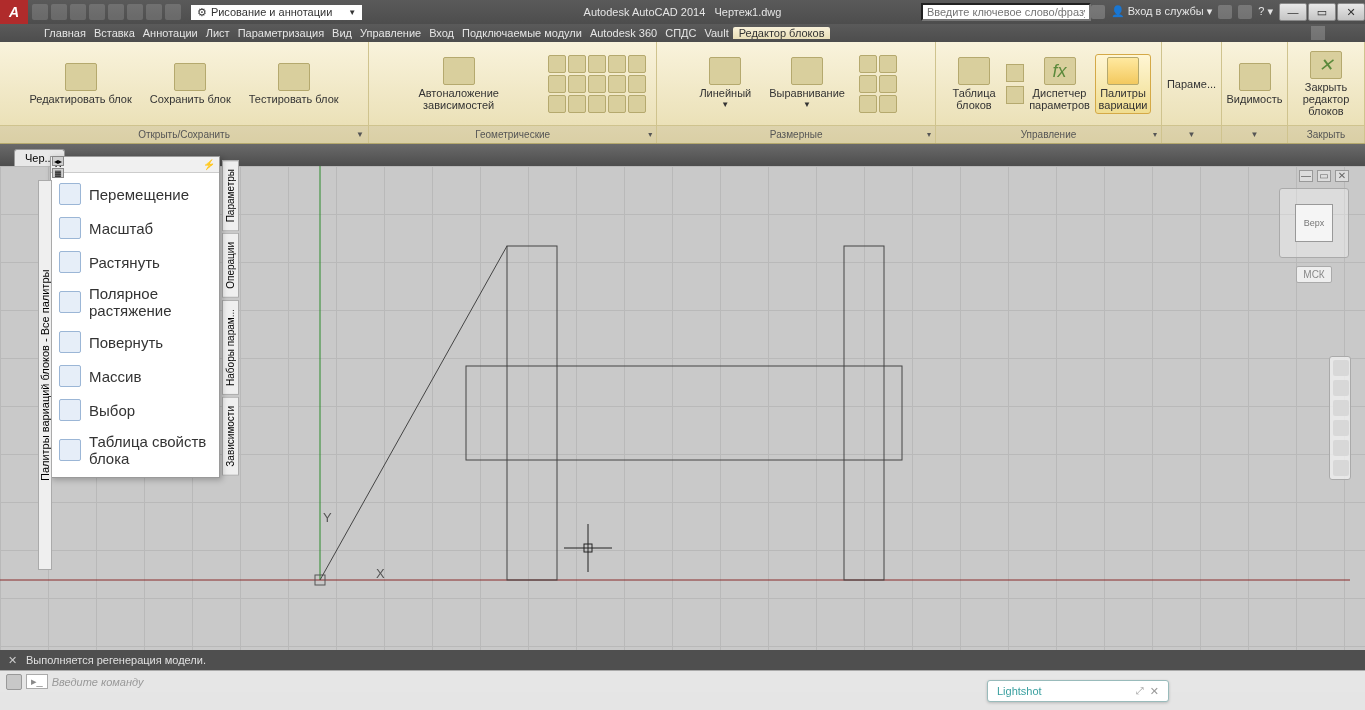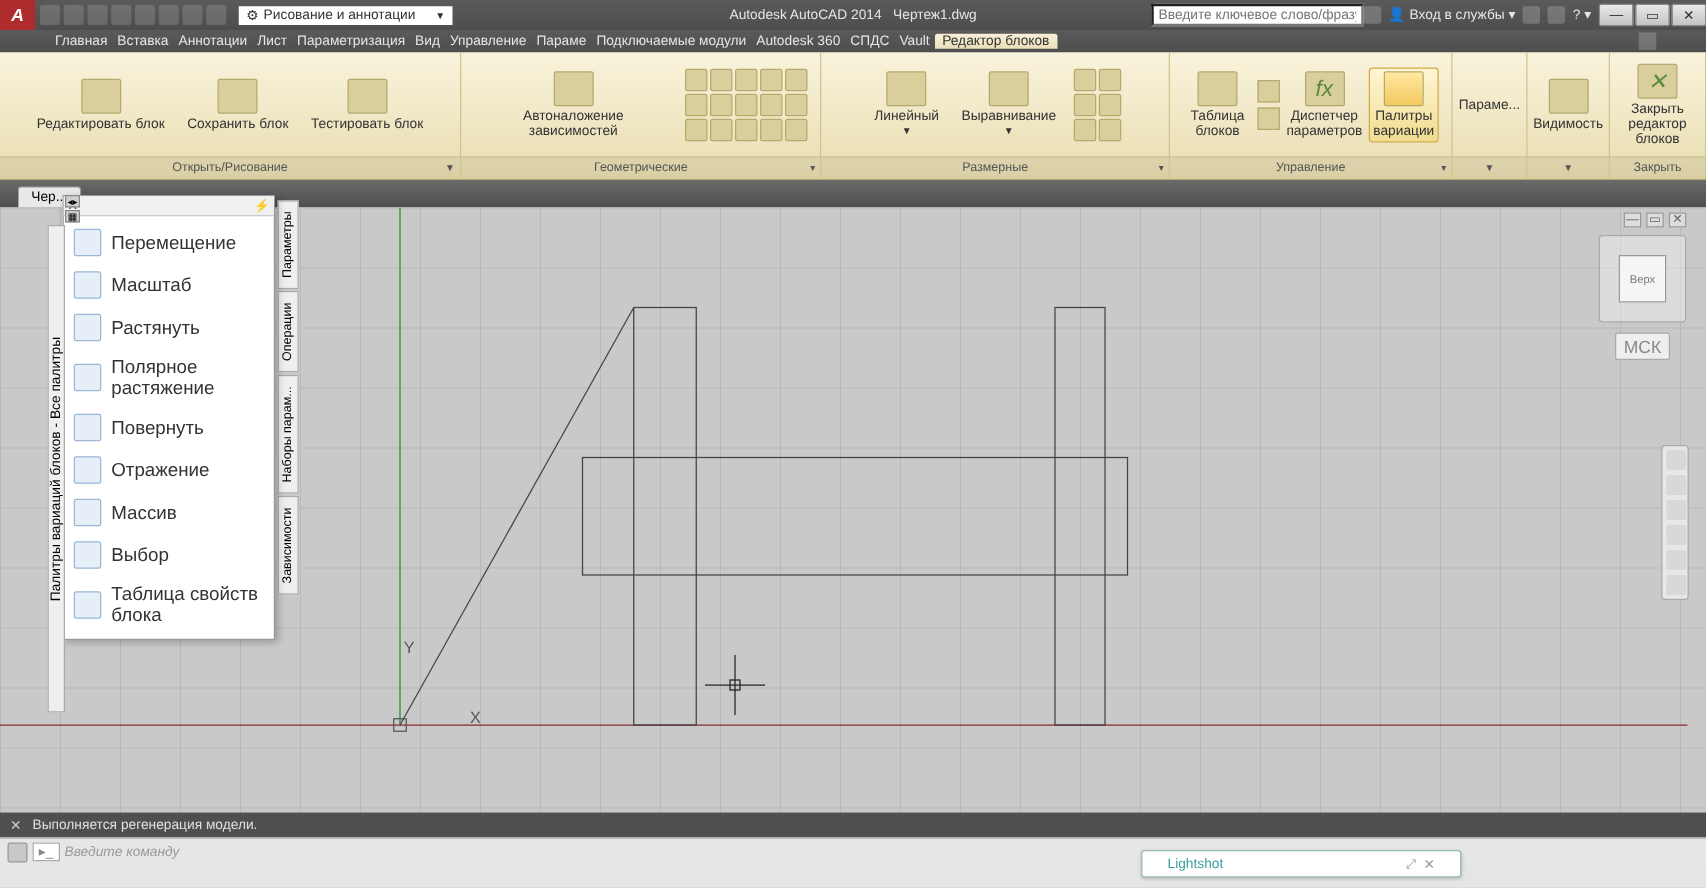--- a/index.html
+++ b/index.html
@@ -62,36 +62,36 @@
 .pal-handle { position:absolute; top:156px; left:52px; width:14px; height:24px; z-index:12; display:flex; flex-direction:column; gap:2px; }
 .pal-handle div { width:12px; height:10px; background:#d0d0d0; border:1px solid #888; font-size:8px; text-align:center; }
 
 .side-tabs { position:absolute; top:160px; left:222px; width:22px; z-index:9; }
 .side-tabs div { writing-mode:vertical-rl; transform:rotate(180deg); font-size:10px; background:#efefef; border:1px solid #aaa; padding:8px 2px; margin-bottom:2px; text-align:center; }
 
 
 .rnav { position:absolute; right:16px; top:22px; z-index:5; display:flex; flex-direction:column; align-items:center; gap:8px; }
 .viewcube { width:70px; height:70px; background:rgba(255,255,255,0.35); border:1px solid #aaa; border-radius:3px; display:flex; align-items:center; justify-content:center; position:relative; }
 .viewcube .face { width:38px; height:38px; background:#f5f5f5; border:1px solid #999; font-size:9px; display:flex; align-items:center; justify-content:center; color:#777; }
-.mck { background:#eee; border:1px solid #aaa; font-size:14px; padding:2px 6px; border-radius:2px; color:#888; }
+.mck { background:#eee; border:1px solid #aaa; font-size:10px; padding:2px 6px; border-radius:2px; color:#888; }
 .rtoolbar { position:absolute; right:14px; top:190px; width:22px; background:rgba(240,240,240,0.8); border:1px solid #aaa; border-radius:3px; z-index:5; display:flex; flex-direction:column; gap:4px; padding:3px; }
 .rtoolbar div { width:16px; height:16px; background:#d8d8d8; border-radius:2px; }
 .win-icons { position:absolute; right:16px; top:4px; display:flex; gap:4px; font-size:10px; color:#666; z-index:5; }
 .win-icons span { width:14px; height:12px; background:#ddd; border:1px solid #999; text-align:center; line-height:10px; }
 
 
 .cmd-area { position:absolute; bottom:0; left:0; right:0; height:60px; }
 .cmd-log { height:20px; background:#4f4f4f; color:#e0e0e0; font-family:Consolas,monospace; font-size:11px; padding:3px 26px; display:flex; align-items:center; }
 .cmd-log .close-x { position:absolute; left:8px; color:#ccc; }
 .cmd-input { height:22px; background:#e6e6e6; border-top:1px solid #aaa; display:flex; align-items:center; font-family:Consolas,monospace; font-size:11px; color:#888; padding-left:6px; }
 .cmd-input .tool { width:16px; height:16px; background:#c8c8c8; border:1px solid #999; margin-right:4px; border-radius:2px; }
 .bottom-placeholder { height:18px; background:#e5e5e5; }
 
 
-.lightshot { position:absolute; right:196px; bottom:8px; width:256px; height:22px; background:#fff; border:1px solid #9bb; border-radius:3px; font-size:11px; color:#3aa0a0; display:flex; align-items:center; padding:0 20px; box-shadow:0 1px 3px rgba(0,0,0,0.2); z-index:20; }
+.lightshot { position:absolute; right:196px; bottom:8px; width:182px; height:22px; background:#fff; border:1px solid #9bb; border-radius:3px; font-size:11px; color:#3aa0a0; display:flex; align-items:center; padding:0 9px; box-shadow:0 1px 3px rgba(0,0,0,0.2); z-index:20; }
 .lightshot .pin { margin-left:auto; font-size:10px; color:#999; }
 .lightshot .x { margin-left:6px; color:#999; }
 
 
 .arrows { position:absolute; inset:0; pointer-events:none; z-index:15; }
 </style>
 </head>
 <body>
 
 <div class="titlebar">
@@ -130,21 +130,21 @@
 </div>
 
 <div class="menubar">
   <span class="mi">Главная</span>
   <span class="mi">Вставка</span>
   <span class="mi">Аннотации</span>
   <span class="mi">Лист</span>
   <span class="mi">Параметризация</span>
   <span class="mi">Вид</span>
   <span class="mi">Управление</span>
-  <span class="mi">Параме</span>
+  <span class="mi">Вход</span>
   <span class="mi">Подключаемые модули</span>
   <span class="mi">Autodesk 360</span>
   <span class="mi">СПДС</span>
   <span class="mi">Vault</span>
   <span class="mi active">Редактор блоков</span>
   <span class="tiny"></span>
 </div>
 
 <div class="ribbon">
   <div class="panel" style="width:384px;">
@@ -156,21 +156,21 @@
       <div class="bigbtn">
           <div class="ico"></div>
           <span>Сохранить блок</span>
         </div>
       <div class="bigbtn">
           <div class="ico"></div>
           <span>Тестировать блок</span>
         </div>
     </div>
     <div class="panel-title">
-        <span>Открыть/Рисование</span>
+        <span>Открыть/Сохранить</span>
         <span class="arrow">▼</span>
       </div>
   </div>
   <div class="panel" style="width:300px;">
     <div class="panel-body">
       <div class="bigbtn">
           <div class="ico"></div>
           <span>Автоналожение зависимостей</span>
         </div>
       <div class="smallgrid">
@@ -343,24 +343,20 @@
         <div class="pi"></div>
         <span>Растянуть</span>
       </li>
     <li>
         <div class="pi"></div>
         <span>Полярное растяжение</span>
       </li>
     <li>
         <div class="pi"></div>
         <span>Повернуть</span>
-      </li>
-    <li>
-        <div class="pi"></div>
-        <span>Отражение</span>
       </li>
     <li>
         <div class="pi"></div>
         <span>Массив</span>
       </li>
     <li>
         <div class="pi"></div>
         <span>Выбор</span>
       </li>
     <li>

